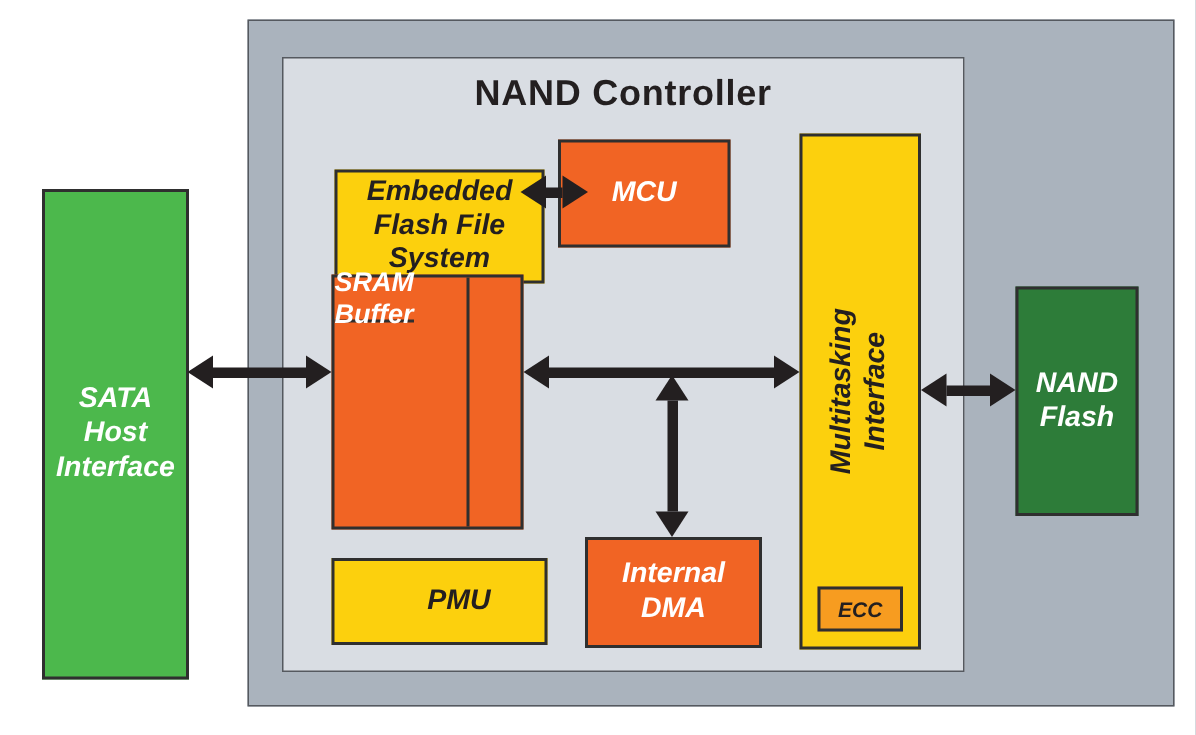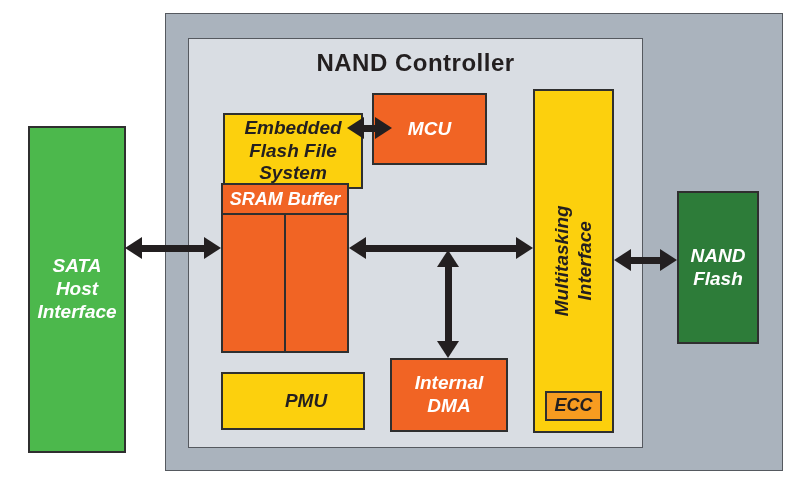--- a/index.html
+++ b/index.html
@@ -31,24 +31,24 @@
     font-weight:bold;font-style:italic;font-size:19px;line-height:1.2;white-space:pre-line;
   }
   #sata{left:28px;top:126px;width:98px;height:327px;background:var(--green);color:var(--text-light);}
   #effs{left:223px;top:91px;width:140px;height:76px;background:var(--yellow);color:var(--text-dark);margin-top:22px;}
   #mcu{left:372px;top:93px;width:115px;height:72px;background:var(--orange);color:var(--text-light);}
   #pmu{left:221px;top:372px;width:144px;height:58px;background:var(--yellow);color:var(--text-dark);padding-left:26px;}
   #dma{left:390px;top:358px;width:118px;height:74px;background:var(--orange);color:var(--text-light);}
   #nand{left:677px;top:191px;width:82px;height:153px;background:var(--dark-green);color:var(--text-light);}
   #mti{left:533px;top:89px;width:81px;height:344px;background:var(--yellow);color:var(--text-dark);}
   #mti .rot{display:block;transform:rotate(-90deg);white-space:pre-line;text-align:center;}
-  #ecc{left:545px;top:391px;width:57px;height:30px;background:var(--ecc-orange);color:var(--text-dark);font-size:18px;}
+  #ecc{left:545px;top:391px;width:57px;height:30px;background:var(--ecc-orange);color:var(--text-dark);font-size:14px;}
   .sram{
     position:absolute;left:221px;top:183px;width:128px;height:170px;box-sizing:border-box;
-    background:var(--orange);border:2px solid var(--border-dark);display:flex;flex-direction:column;
+    background:var(--orange);border:2px solid var(--border-dark);display:flex;
   }
   .sram-header{
     height:28px;flex:0 0 28px;border-bottom:2px solid var(--border-dark);
     display:flex;align-items:center;justify-content:center;
     color:var(--text-light);font-weight:bold;font-style:italic;font-size:18px;
   }
   .sram-body{flex:1;display:flex;}
   .sram-cell{flex:1;}
   .sram-cell.left{border-right:2px solid var(--border-dark);}
   

